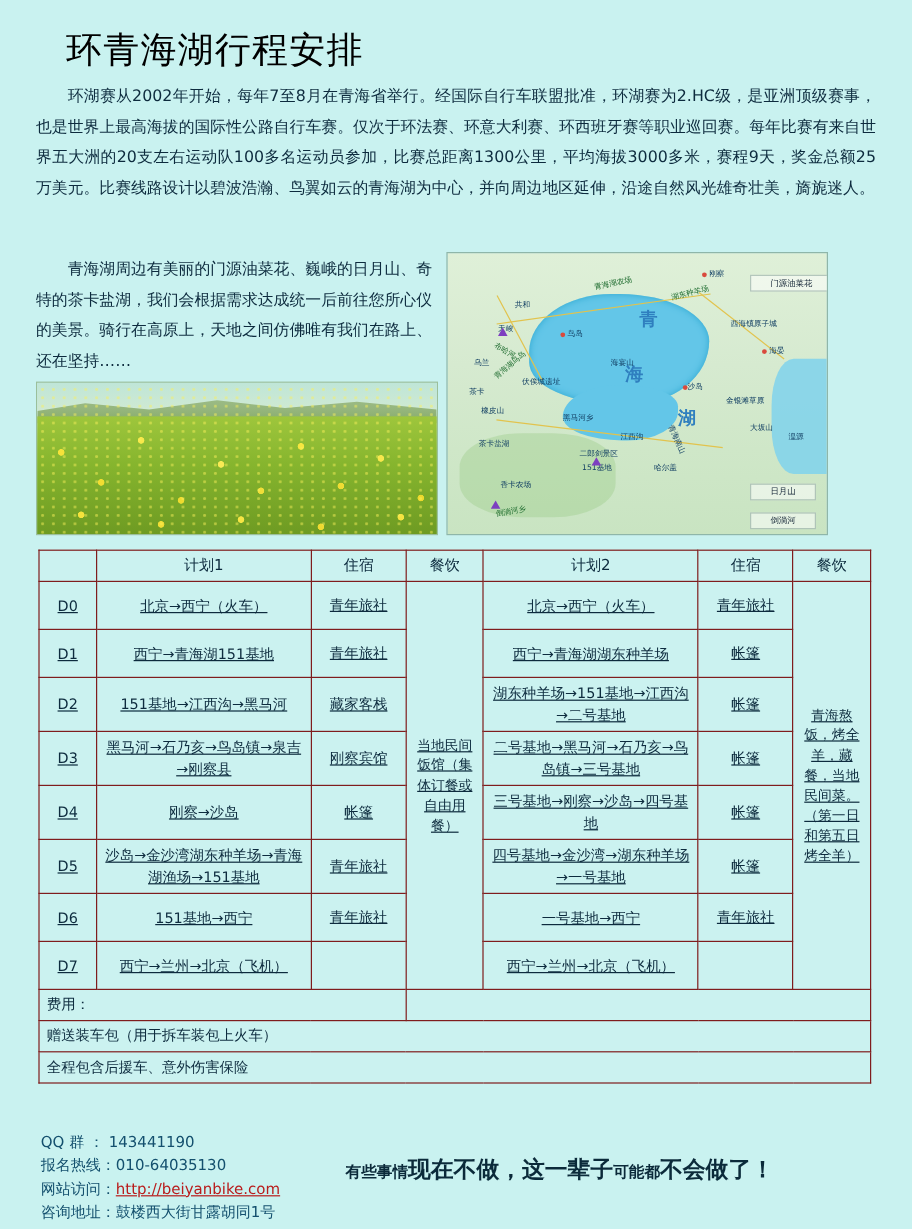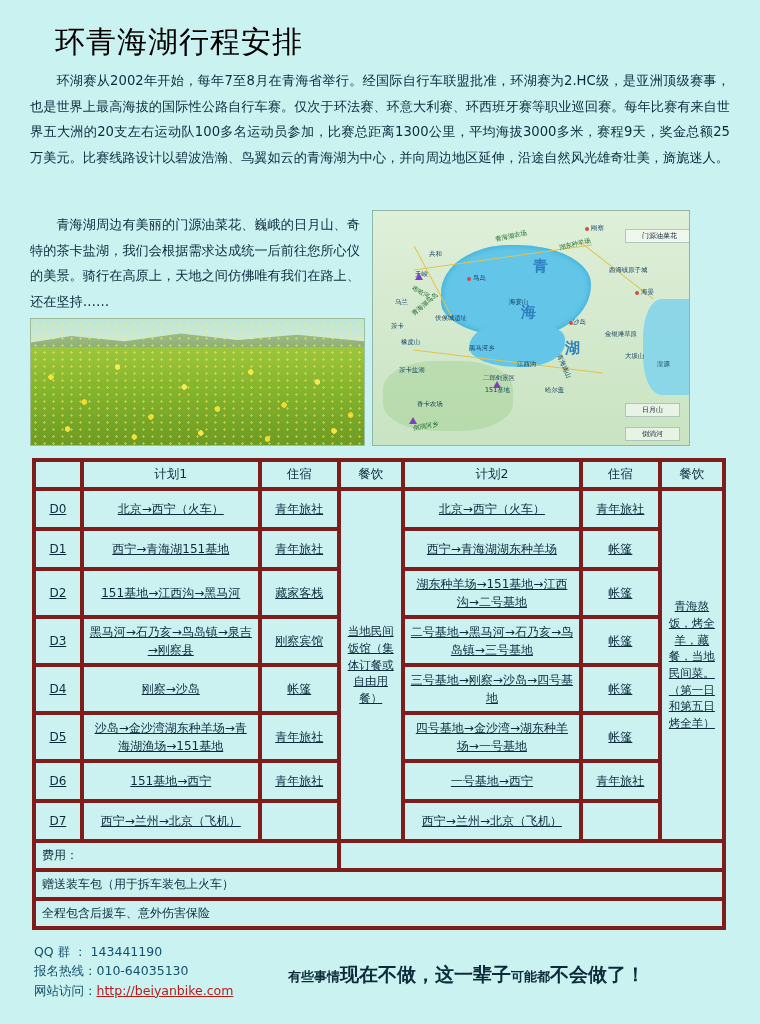--- a/index.html
+++ b/index.html
@@ -126,21 +126,21 @@
     border:1px solid rgba(120,150,140,.5); padding:1px 16px; white-space:nowrap;
   }
 
   
   table.plan {
     position:absolute; left:32px; top:458px; width:694px;
     border-collapse:collapse; font-size:12px; color:#0d2b3e;
     background:rgba(255,255,255,0.05);
   }
   table.plan td, table.plan th {
-    border:4px solid #7f1d1d;
+    border:1px solid #7f1d1d;
     padding:4px 6px;
     vertical-align:middle;
     font-weight:normal;
   }
   table.plan th { text-align:center; font-size:12.5px; height:26px;}
   td.day { text-align:center; width:46px; }
   td.route { width:172px; line-height:1.5;text-align:center; }
   td.stay { text-align:center; width:76px; }
   td.meal { text-align:center; width:62px; line-height:1.45; font-size:11.5px;}
   td.fee  { text-align:left; }
@@ -318,19 +318,20 @@
       </tr>
     </tbody>
   </table>
 
   <div class="contact">
     <div>QQ 群  ：  143441190</div>
     <div>报名热线：010-64035130</div>
     <div>
       <span>网站访问：</span><a href="#">http://beiyanbike.com</a>
     </div>
+    <div>咨询地址：鼓楼西大街甘露胡同1号</div>
   </div>
 
   <div class="slogan">
     <span class="s1">有些事情</span><span class="s2">现在不做，这一辈子</span><span class="s3">可能都</span><span class="s4">不会做了！</span>
   </div>
 
 </div>
 
 </body></html>

